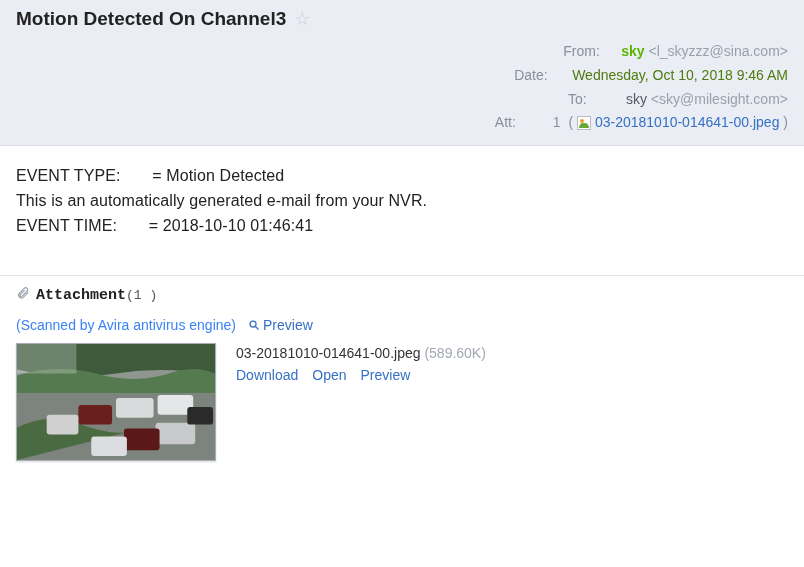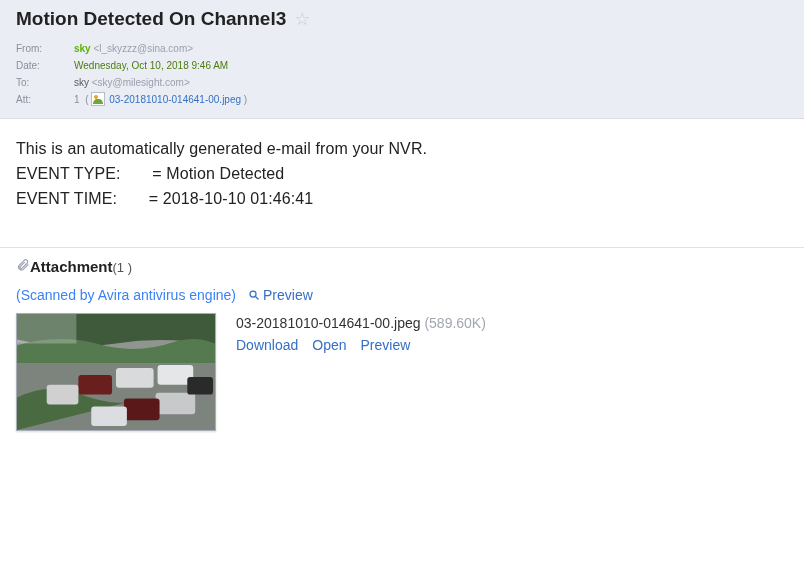--- a/index.html
+++ b/index.html
@@ -28,22 +28,23 @@
     color: #222;
   }
   .star-icon {
     color: #c9cdd6;
     font-size: 18px;
     cursor: pointer;
   }
   .meta-row {
     display: flex;
     align-items: baseline;
-    font-size: 10px;
+    font-size: 14px;
     line-height: 1.7;
+    justify-content: flex-end;
   }
   .meta-label {
     color: #8a8f9c;
     width: 58px;
     flex-shrink: 0;
   }
   .from-name {
     color: #5cb500;
     font-weight: bold;
   }
@@ -98,22 +99,24 @@
     letter-spacing: 0.1px;
   }
   .body-line { white-space: pre; font-family: Verdana, Geneva, sans-serif; }
   .attach-section {
     border-top: 1px solid #dfe2e9;
     padding: 10px 16px 18px 16px;
   }
   .attach-header {
     display: flex;
     align-items: center;
+    gap: 6px;
     font-size: 15px;
     margin-bottom: 12px;
+    font-family: Liberation Mono, monospace;
   }
   .clip-icon { color: #9aa0ad; font-size: 15px; }
   .attach-title { font-weight: bold; color: #222; }
   .attach-count { font-weight: normal; font-size: 13px; color: #555; }
   .normal-att-row {
     font-size: 14px;
     margin-bottom: 10px;
     display: flex;
     align-items: center;
     gap: 6px;
@@ -192,22 +195,22 @@
     <span class="meta-label">Att:</span>
     <span class="att-val">
       <span>1</span>&nbsp;&nbsp;<span>(</span>
       <span class="att-file-icon"></span><a href="#" class="att-link">03-20181010-014641-00.jpeg</a>
       <span>)</span>
     </span>
   </div>
 </div>
 
 <div class="body-section">
+  <div class="body-line">EVENT TYPE:       = Motion Detected</div>
   <div class="body-line">This is an automatically generated e-mail from your NVR.</div>
-  <div class="body-line">EVENT TYPE:       = Motion Detected</div>
   <div class="body-line">EVENT TIME:       = 2018-10-10 01:46:41</div>
 </div>
 
 <div class="attach-section">
   <div class="attach-header">
     <span class="clip-icon">
       <svg width="14" height="14" viewBox="0 0 24 24" fill="none" stroke="#9aa0ad" stroke-width="2">
           <path d="M21 11l-8.5 8.5a5 5 0 01-7-7L14 4a3.5 3.5 0 115 5l-8.5 8.5a2 2 0 01-3-3L15 7"></path>
         </svg>
     </span>

